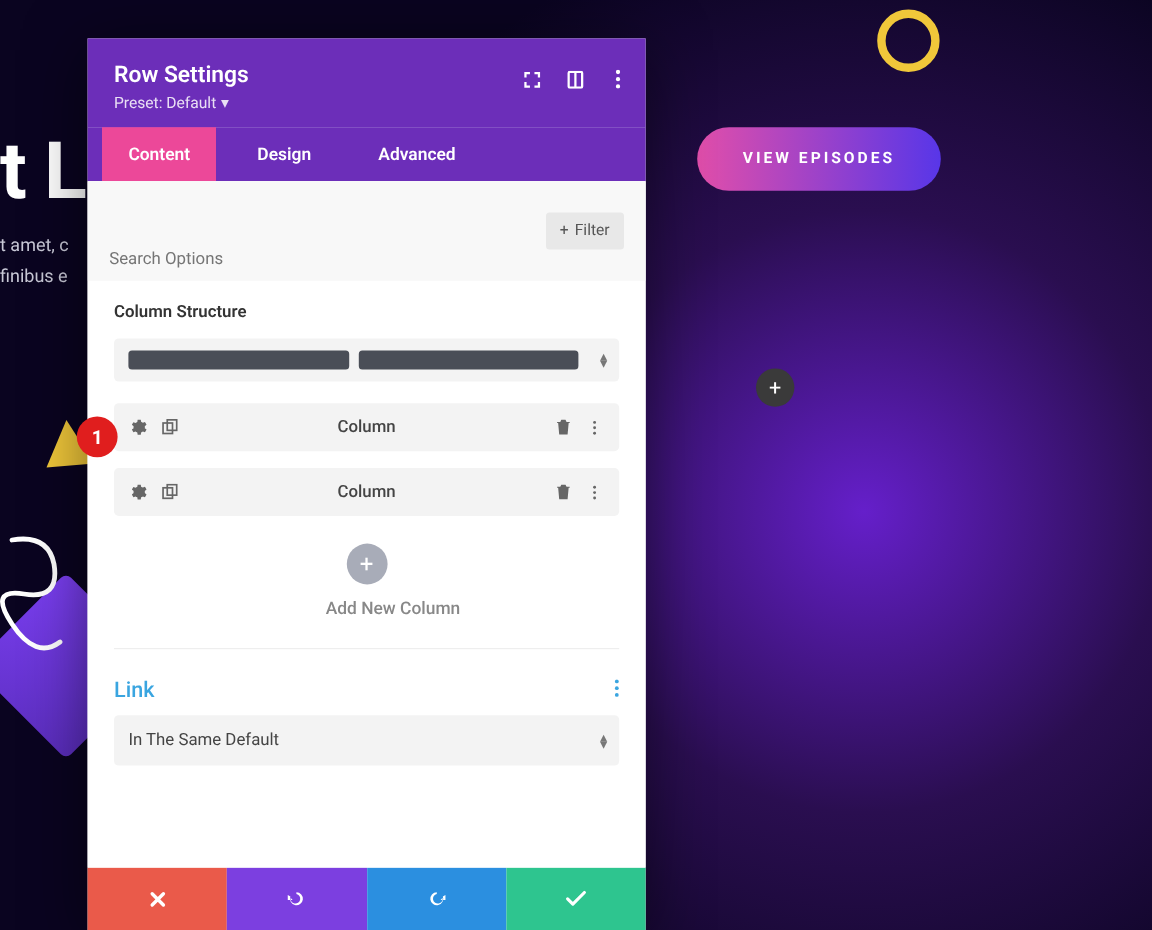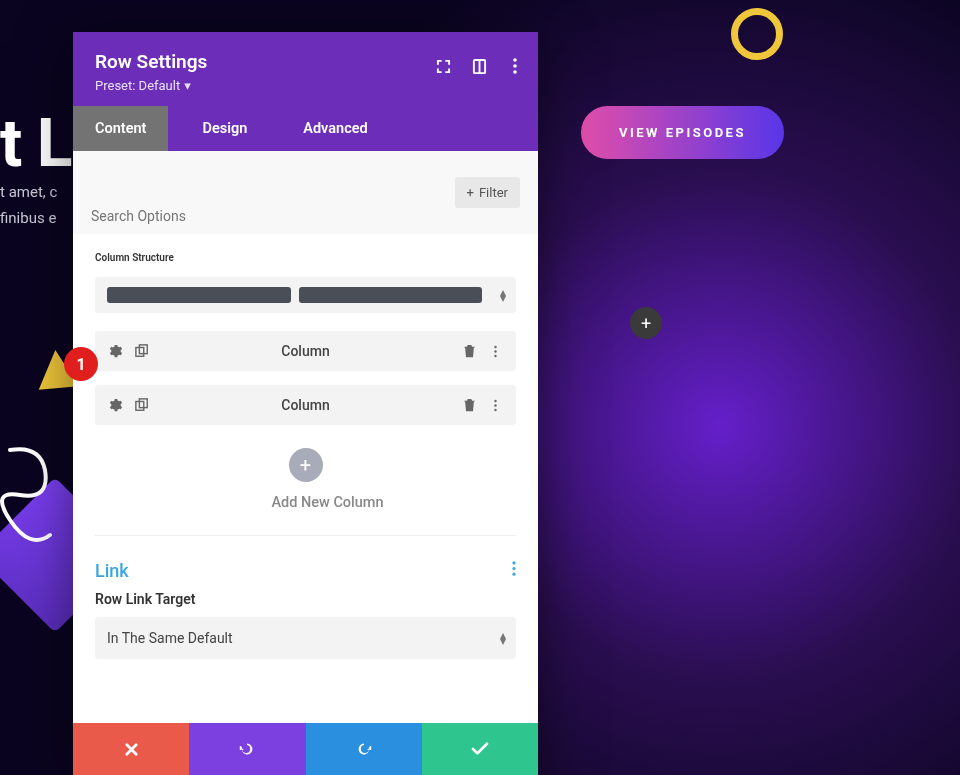--- a/index.html
+++ b/index.html
@@ -1,50 +1,50 @@
 <!DOCTYPE html>
 <html><head>
 <meta charset="utf-8">
 <style>
 * { margin: 0; padding: 0; box-sizing: border-box; font-family: -apple-system, BlinkMacSystemFont, "Segoe UI", Roboto, sans-serif; }
 body { width: 960px; height: 775px; overflow: hidden; background: #0a0420; position: relative; }
 
 .bg-canvas { position: absolute; inset: 0; background: radial-gradient(circle at 75% 55%, #651FCA 0%, #2a0e50 30%, #0a0420 60%); }
 .bg-text-big { position: absolute; left: 0; top: 105px; font-size: 66px; font-weight: 700; color: #fff; letter-spacing: -1px; }
-.bg-text-para { position: absolute; left: 0; top: 180px; color: #c9c9d7; font-size: 15px; line-height: 1.7; }
+.bg-text-para { position: absolute; left: 0; top: 192px; color: #c9c9d7; font-size: 15px; line-height: 1.7; }
 .yellow-ring { position: absolute; left: 731px; top: 8px; width: 52px; height: 52px; border: 7px solid #f0c73a; border-radius: 50%; }
 .squiggle { position: absolute; left: 0; top: 440px; }
 .diamond { position: absolute; left: 0; top: 500px; width: 110px; height: 110px; transform: rotate(45deg); background: linear-gradient(135deg, #7b3ff2, #5a2dbc); border-radius: 6px; }
 .triangle { position: absolute; left: 37px; top: 350px; width: 0; height: 0; border-left: 20px solid transparent; border-right: 20px solid transparent; border-bottom: 38px solid #f0c73a; transform: rotate(-5deg); }
 
 .view-episodes { position: absolute; left: 581px; top: 106px; padding: 19px 38px; border-radius: 50px; background: linear-gradient(90deg, #e14eaa, #5836e8); color: #fff; font-size: 13px; font-weight: 700; letter-spacing: 2.5px; cursor: pointer; }
 .add-plus-bg { position: absolute; left: 630px; top: 307px; width: 32px; height: 32px; border-radius: 50%; background: #3a3a3a; color: #fff; display: flex; align-items: center; justify-content: center; font-size: 18px; cursor: pointer; }
 
 .modal { position: absolute; left: 73px; top: 32px; width: 465px; background: #fff; box-shadow: 0 10px 50px rgba(0,0,0,0.5); display: flex; flex-direction: column; height: 743px; }
 .modal-header { background: #6c2eb9; color: #fff; padding: 18px 18px 12px 22px; }
 .modal-title { font-size: 19px; font-weight: 600; }
 .modal-preset { font-size: 13px; opacity: 0.85; margin-top: 5px; display: inline-flex; align-items: center; gap: 4px; cursor: pointer; }
 .modal-header-icons { position: absolute; top: 25px; right: 14px; display: flex; gap: 18px; align-items: center; }
 .hdr-icon { width: 18px; height: 18px; display: flex; align-items: center; justify-content: center; cursor: pointer; }
 
 .tabs { display: flex; background: #6c2eb9; }
 .tab { flex: 0 0 auto; padding: 14px 22px; color: #fff; font-size: 14.5px; font-weight: 600; cursor: pointer; }
-.tab.active { background: #737373; }
+.tab.active { background: #ec4899; margin-left: 12px; }
 .tab.design { padding: 14px 34px; }
 
 .body-scroll { flex: 1; overflow-y: auto; background: #fff; position: relative; }
 .body-scroll::-webkit-scrollbar { width: 8px; }
 .body-scroll::-webkit-scrollbar-thumb { background: #888; border-radius: 4px; }
 
 .search-row { display: flex; align-items: center; justify-content: space-between; padding: 10px 18px; background: #f8f8f8; }
 .search-input { border: none; background: transparent; color: #9aa0bb; font-size: 14px; flex: 1; outline: none; margin-top: 47px; }
 .filter-btn { background: #e8e8e8; border: none; padding: 8px 12px; font-size: 13px; color: #555; cursor: pointer; display: flex; align-items: center; gap: 5px; border-radius: 3px; }
 
 .section { padding: 18px 22px; }
-.sec-label { font-size: 10px; font-weight: 600; color: #333; margin-bottom: 14px; }
+.sec-label { font-size: 14px; font-weight: 600; color: #333; margin-bottom: 14px; }
 .col-structure { background: #f3f3f3; border-radius: 4px; padding: 10px 34px 10px 12px; display: flex; gap: 8px; position: relative; cursor: pointer; }
 .col-bar { flex: 1; height: 16px; background: #4a4e57; border-radius: 3px; }
 .select-caret { position: absolute; right: 10px; top: 50%; transform: translateY(-50%); font-size: 12px; color: #777; display:flex; flex-direction:column; line-height:6px; }
 
 .col-item { background: #f3f3f3; border-radius: 4px; padding: 13px 14px; display: flex; align-items: center; margin-bottom: 14px; position: relative; }
 .col-item-icons-left { display: flex; gap: 12px; color: #666; }
 .col-item-label { position: absolute; left: 50%; transform: translateX(-50%); font-size: 14px; color: #444; font-weight: 500; }
 .col-item-icons-right { margin-left: auto; display: flex; gap: 12px; color: #666; }
 .ci { cursor: pointer; width: 14px; height: 14px; display: inline-flex; align-items: center; justify-content: center; }
 
@@ -225,21 +225,20 @@
         <svg width="4" height="15" viewBox="0 0 4 16">
             <circle cx="2" cy="2" r="1.7" fill="#3aa5e0"></circle>
             <circle cx="2" cy="8" r="1.7" fill="#3aa5e0"></circle>
             <circle cx="2" cy="14" r="1.7" fill="#3aa5e0"></circle>
           </svg>
       </div>
     </div>
 
 
     <div class="section" style="padding-top:4px;">
-      <div class="field-label">Row Link Target</div>
       <div class="select-wrap">
         <button class="select-input">In The Same Default</button>
         <div class="select-caret">
             <span>▴</span>
             <span>▾</span>
           </div>
       </div>
     </div>
   </div>
 

